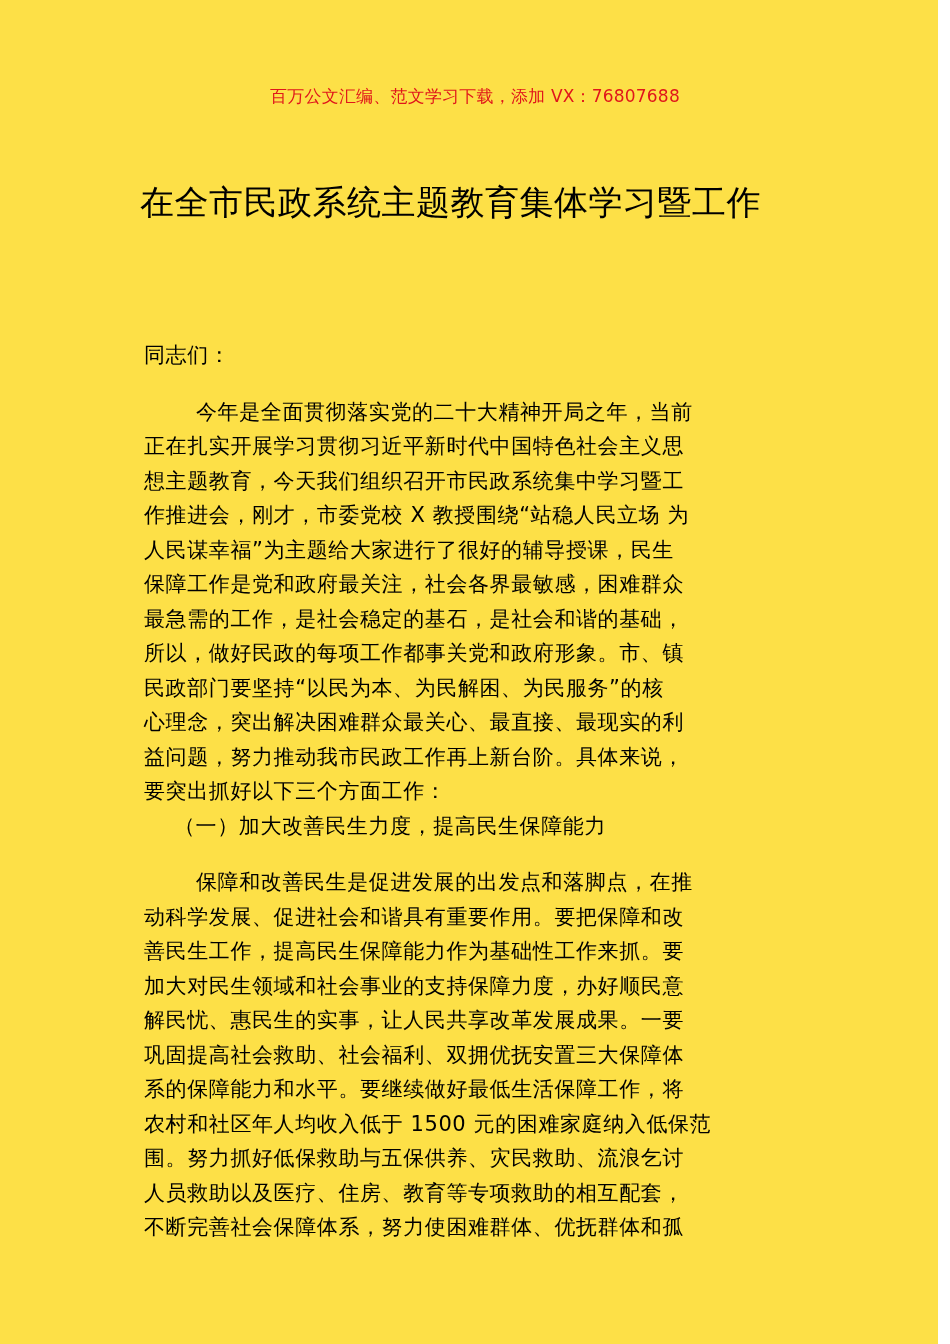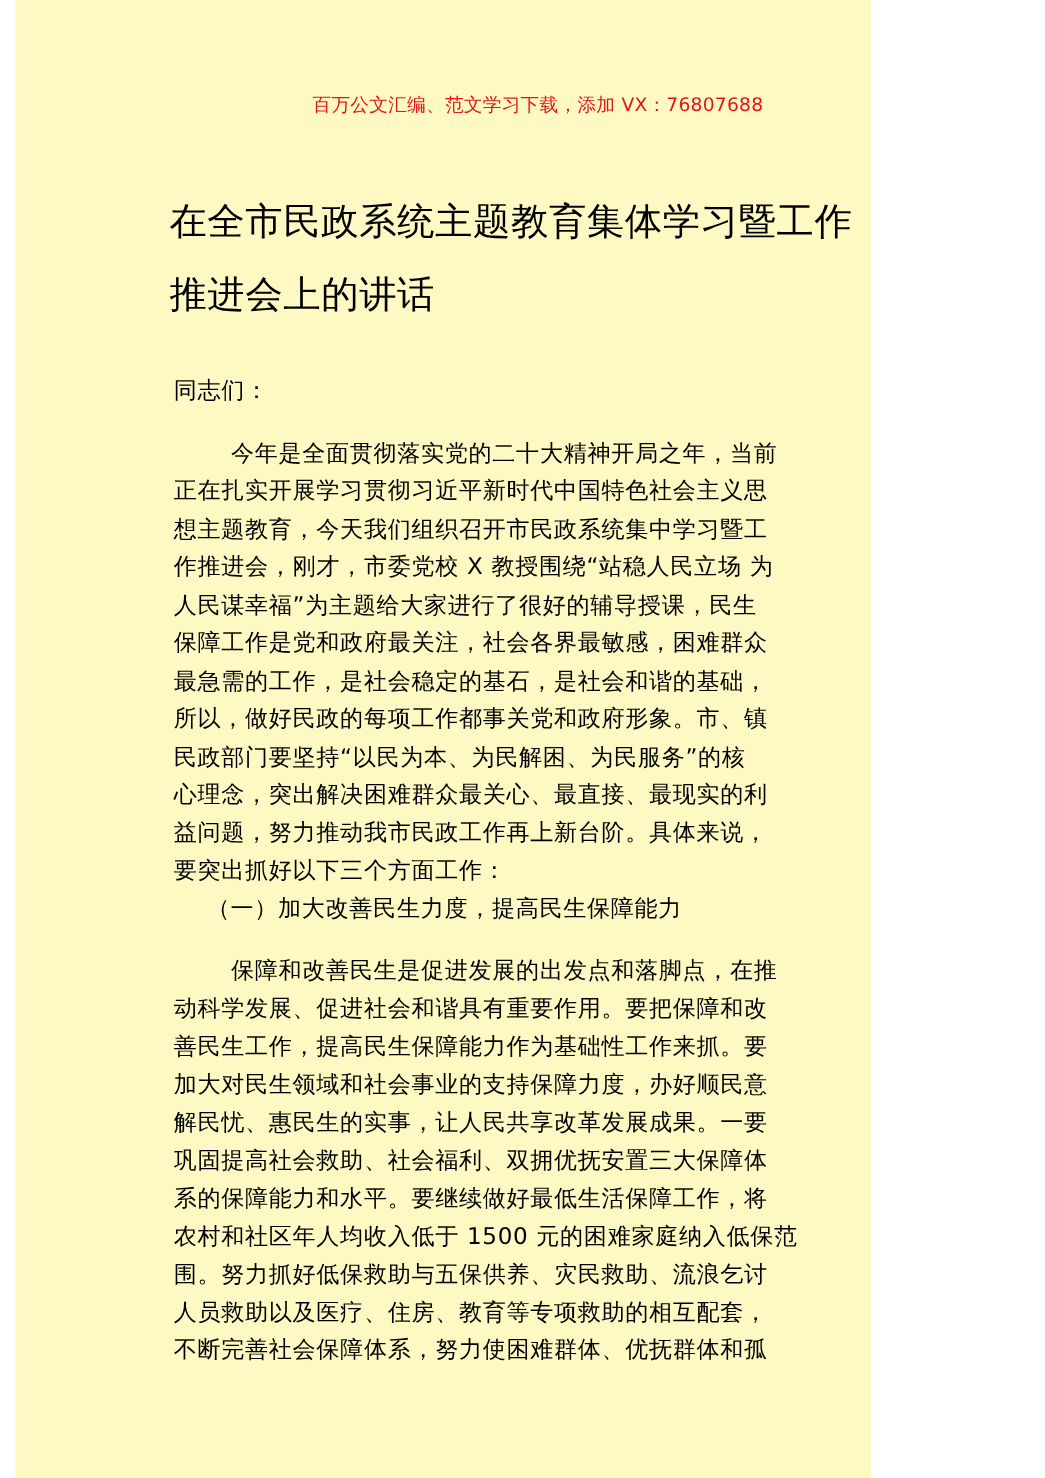--- a/index.html
+++ b/index.html
@@ -10,23 +10,23 @@
     body {
       width: 950px;
       height: 1344px;
       position: relative;
       overflow: hidden;
       font-family: "DejaVu Sans", "Liberation Sans", sans-serif;
       color: #000000;
     }
     .page {
       position: absolute;
-      left: 14px; top: 0;
-      width: 778px; height: 1344px;
-      background: #fef9c3;
+      left: 0; top: 0;
+      width: 938px; height: 1344px;
+      background: #fde047;
     }
     .header-note {
       position: absolute;
       top: 84px;
       left: 0;
       width: 950px;
       text-align: center;
       font-size: 17px;
       line-height: 24px;
       color: #e0161b;
@@ -60,21 +60,20 @@
     .line.heading-indent { padding-left: 30px; }
   </style>
 </head>
 <body>
 
 <div class="page">
 
   <div class="header-note">百万公文汇编、范文学习下载，添加 VX：76807688</div>
 
   <div class="title l1">在全市民政系统主题教育集体学习暨工作</div>
-  <div class="title l2">推进会上的讲话</div>
 
   <div class="body-text">
     <div class="line">同志们：</div>
 
     <div class="line indent">今年是全面贯彻落实党的二十大精神开局之年，当前</div>
     <div class="line">正在扎实开展学习贯彻习近平新时代中国特色社会主义思</div>
     <div class="line">想主题教育，今天我们组织召开市民政系统集中学习暨工</div>
     <div class="line">作推进会，刚才，市委党校 X 教授围绕“站稳人民立场 为</div>
     <div class="line">人民谋幸福”为主题给大家进行了很好的辅导授课，民生</div>
     <div class="line">保障工作是党和政府最关注，社会各界最敏感，困难群众</div>

